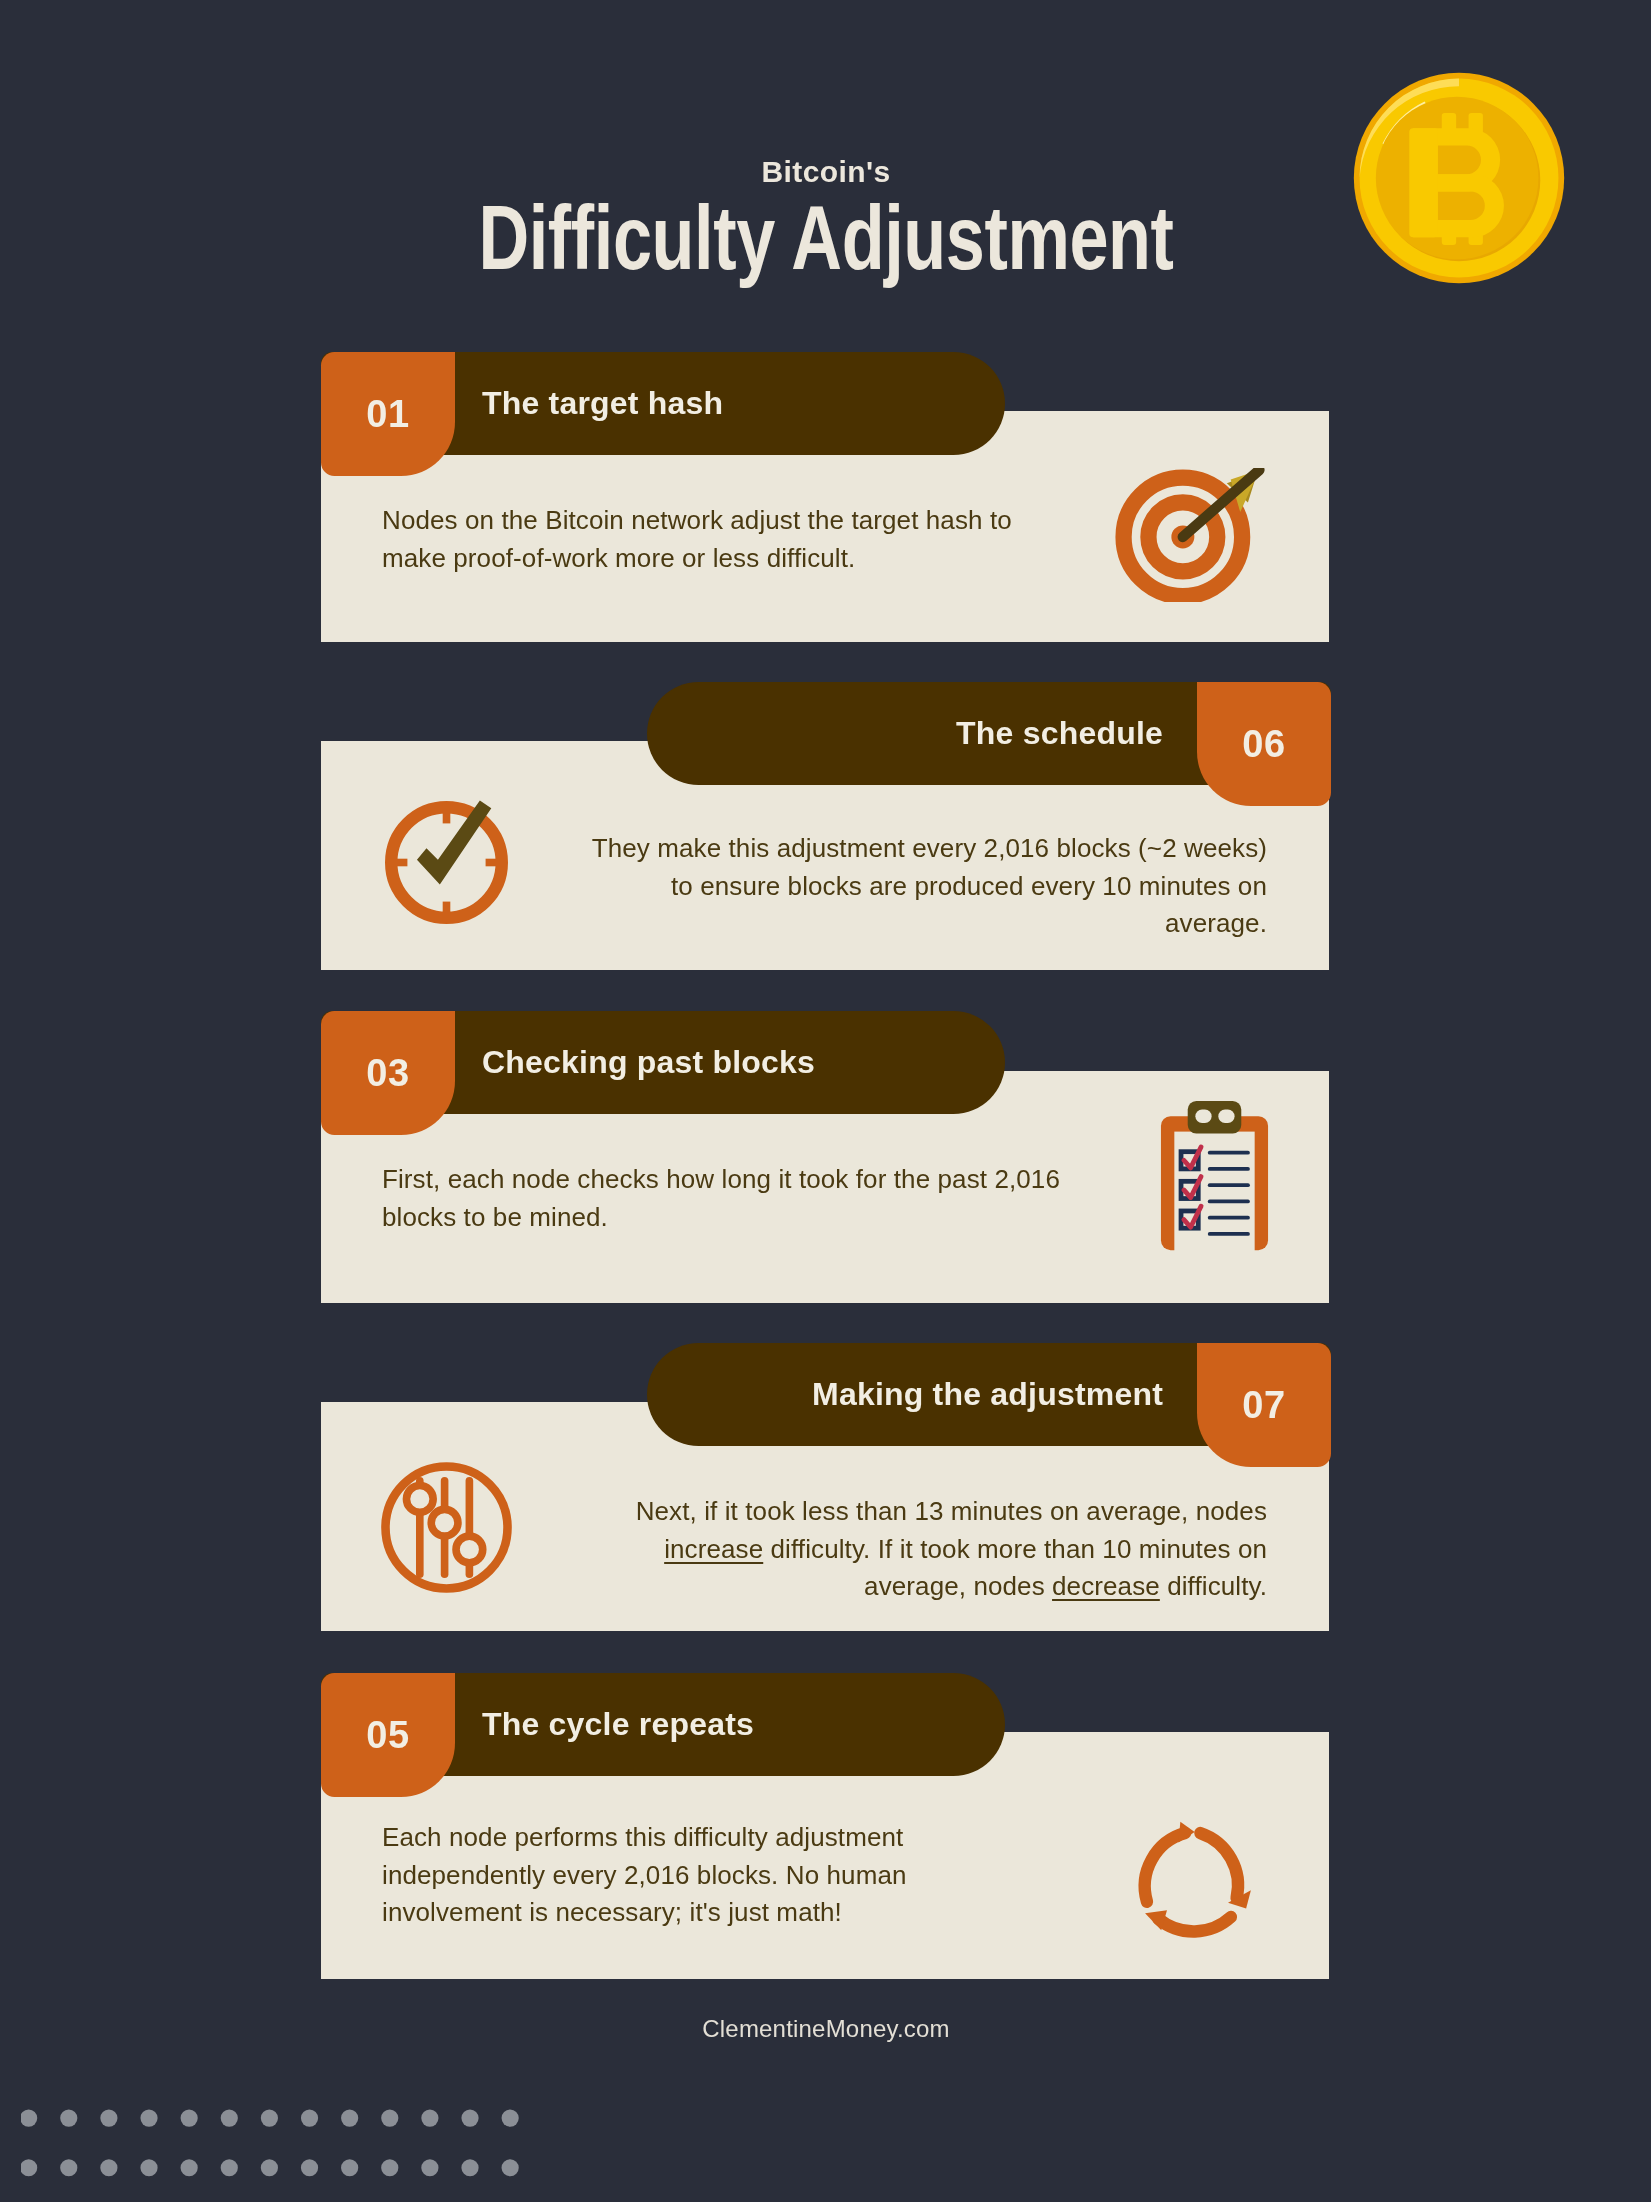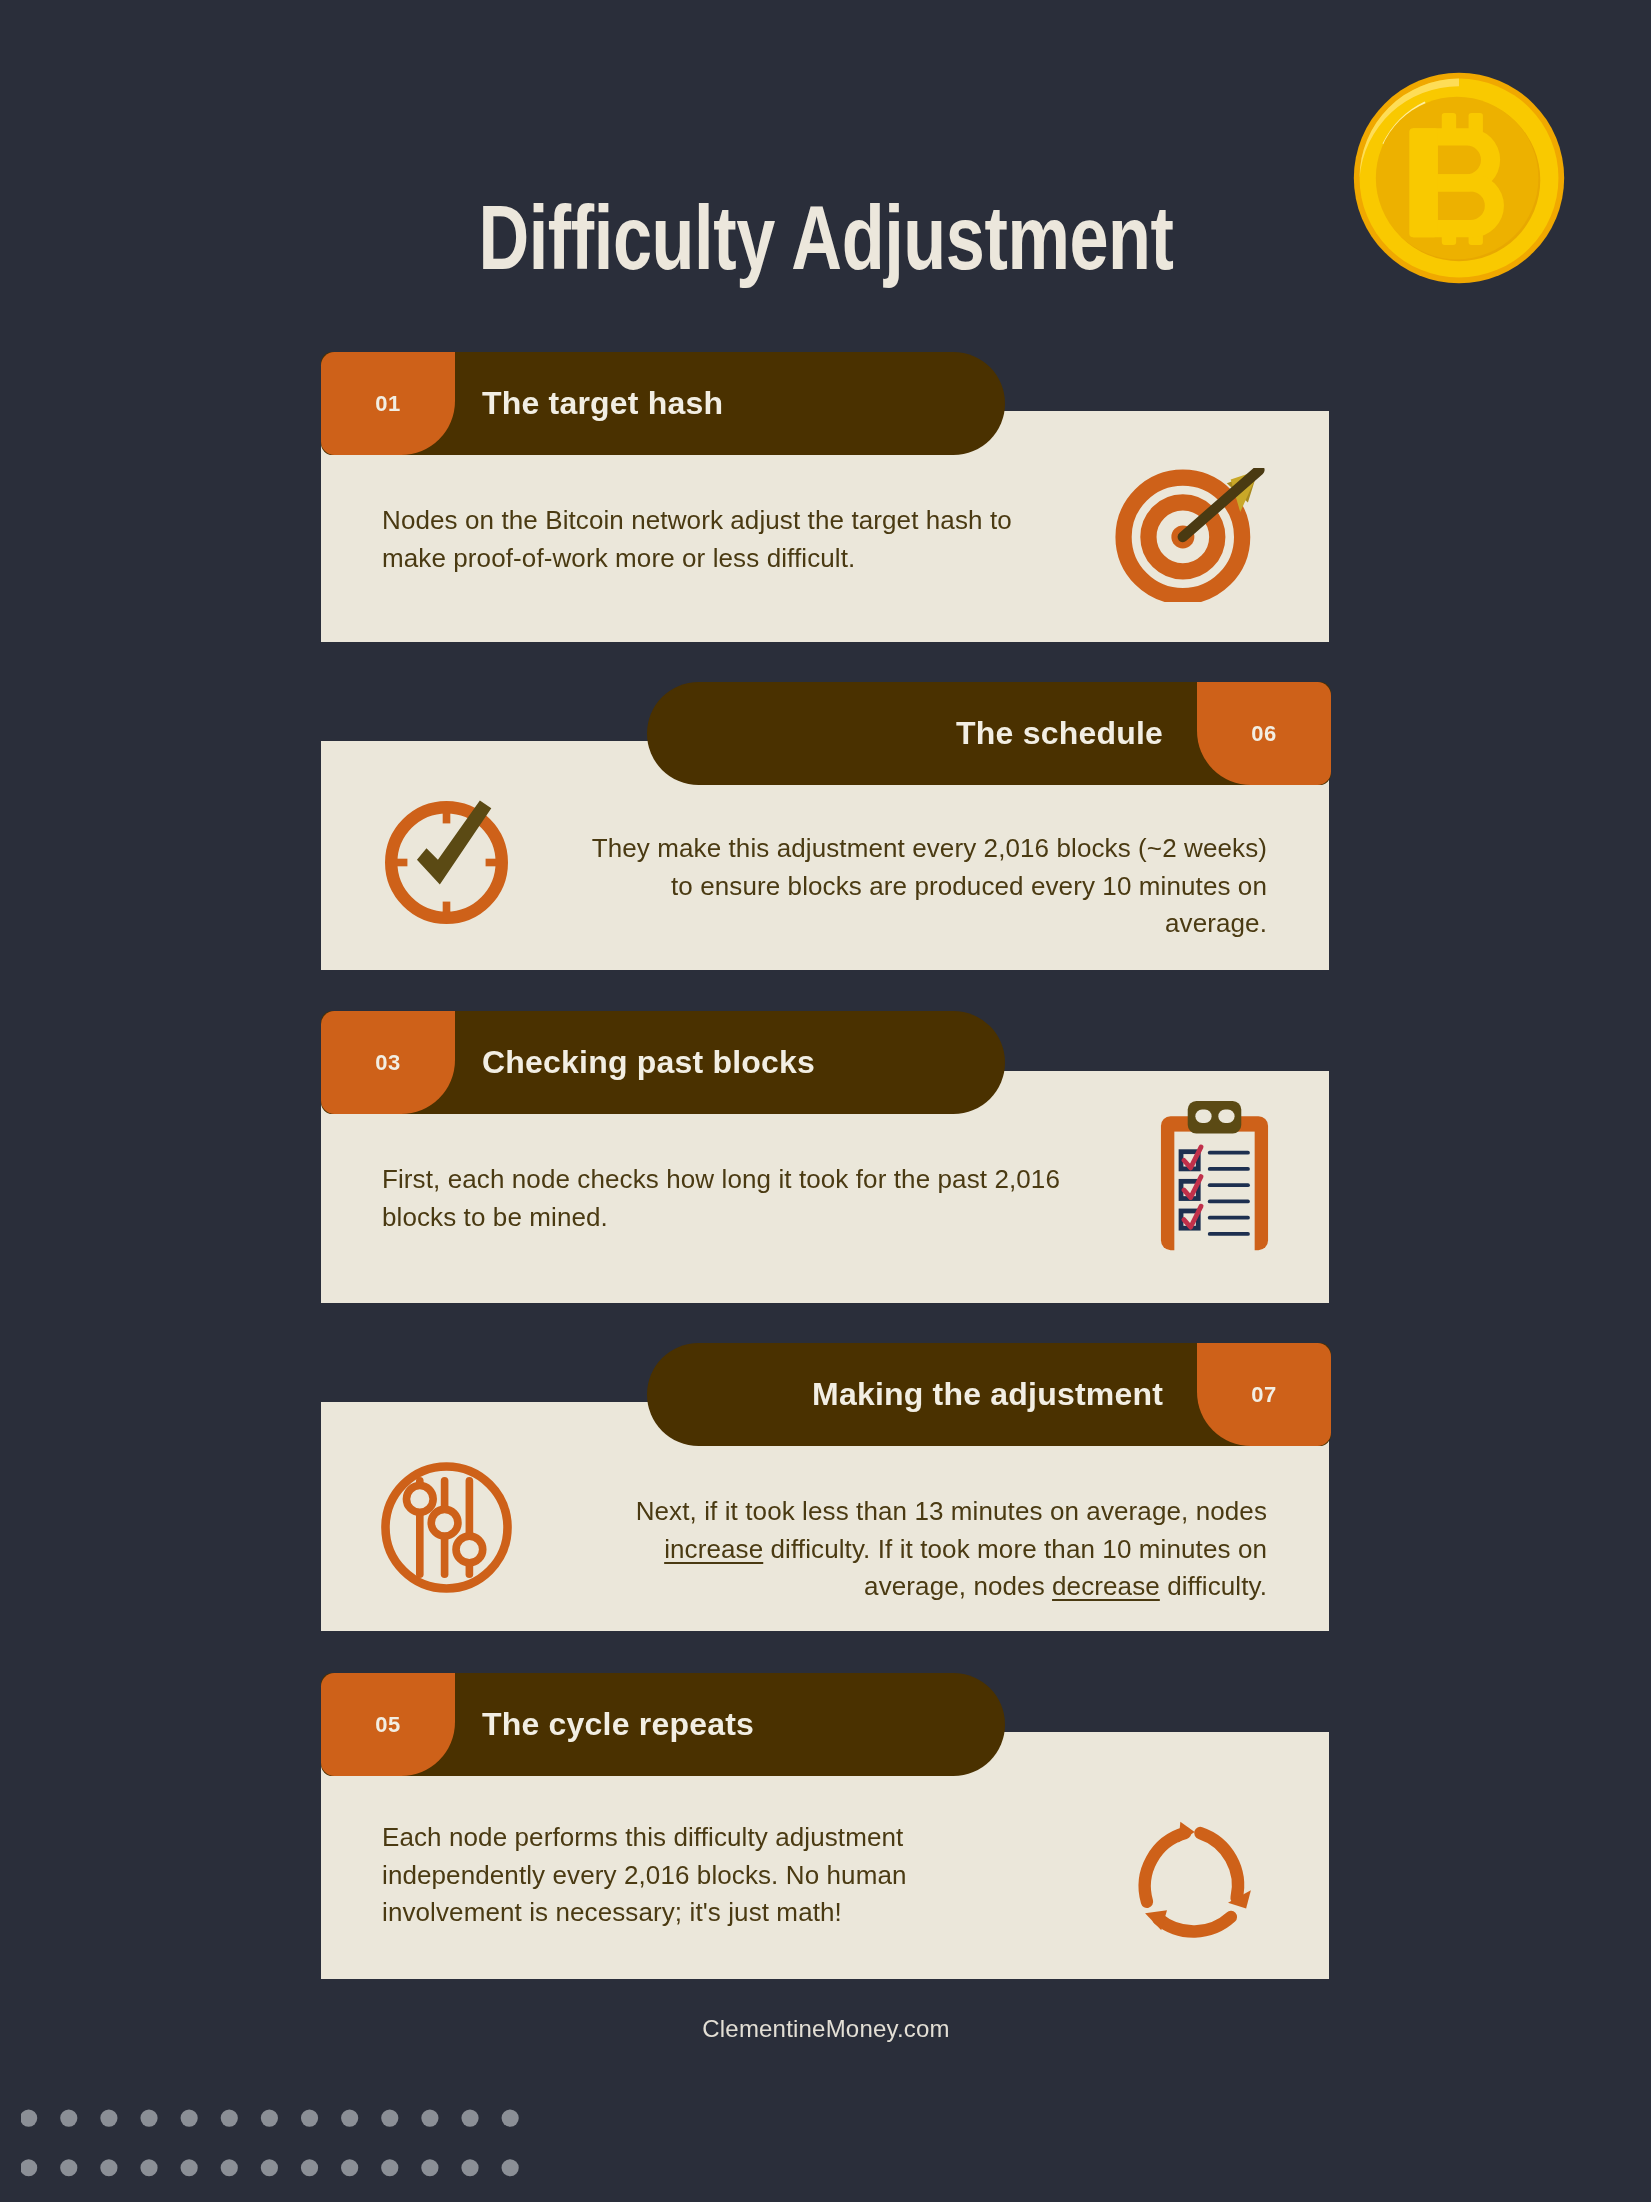--- a/index.html
+++ b/index.html
@@ -41,24 +41,24 @@
     position:absolute;
     background:#4a3100;
     height:103px;
     display:flex; align-items:center;
   }
   .head-left  { left:321px; border-radius:11.5px 52px 52px 11.5px; }
   .head-right { right:321px; border-radius:52px 11.5px 11.5px 52px; }
 
   .num-badge {
     position:absolute; top:0;
-    width:134px; height:103px;
+    width:134px; height:124px;
     background:#ce6119;
     color:#f2eee3;
-    font-size:22px; font-weight:bold;
+    font-size:38px; font-weight:bold;
     display:flex; align-items:center; justify-content:center;
     letter-spacing:0.5px;
   }
   .badge-left  { left:0;  border-radius:13.4px 0 54px 13.4px; }
   .badge-right { right:0; border-radius:0 13.4px 13.4px 54px; }
 
   .head-title {
     color:#f2eee3;
     font-size:32px; font-weight:bold; letter-spacing:0.2px;
     white-space:nowrap;
@@ -78,20 +78,21 @@
     position:absolute; top:2015px; left:0; width:1652px;
     text-align:center; color:#e3dfd5;
     font-size:24px; letter-spacing:0.2px;
   }
   .dots { position:absolute; top:2095px; left:21px; width:535px; height:92px; }
 </style>
 </head>
 <body>
 
 <div class="header">
+  <div class="eyebrow">Bitcoin's</div>
   <div class="title">Difficulty Adjustment</div>
 </div>
 
 <div class="coin">
   <svg width="218" height="218" viewBox="0 0 228 228">
     <circle cx="114" cy="114" r="110" fill="#f0a800"></circle>
     <circle cx="114" cy="114" r="104" fill="#f9c900"></circle>
     <path d="M114 10 A104 104 0 0 0 10 114 A104 104 0 0 1 114 18 Z" fill="#ffe066" opacity=".85"></path>
     <path d="M34 78 A96 96 0 0 1 78 34 L86 46 A84 84 0 0 0 46 86 Z" fill="#fff3b0" opacity=".9"></path>
     <circle cx="114" cy="116" r="85" fill="#e8a800"></circle>

